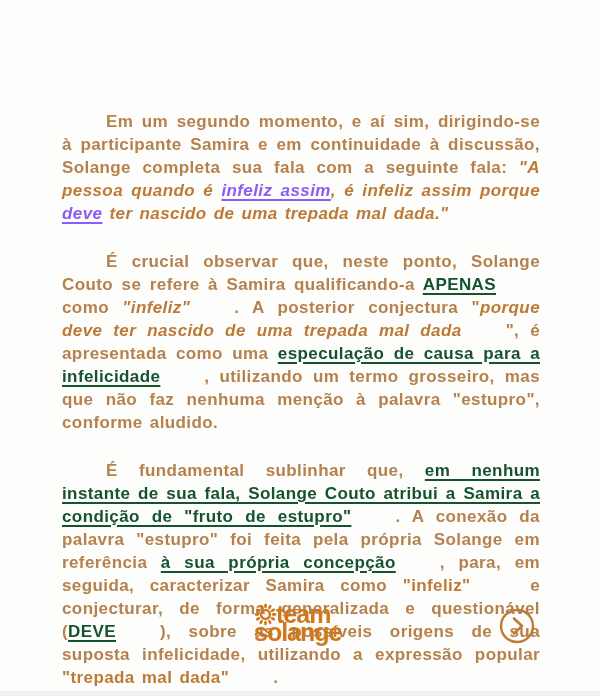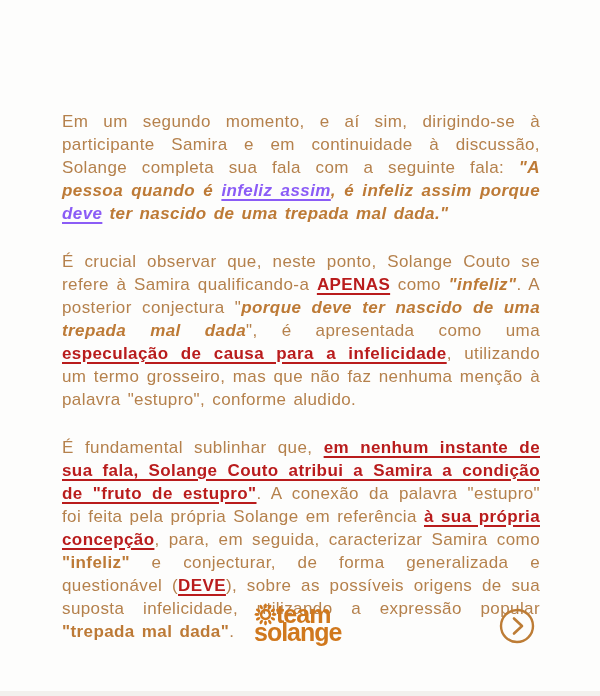--- a/index.html
+++ b/index.html
@@ -22,25 +22,25 @@
     color: #b5814c;
     font-size: 17px;
     line-height: 23px;
     letter-spacing: 0.4px;
     word-spacing: 2px;
     text-align: justify;
   }
   .para { margin-bottom: 25px; }
   .para:last-child { margin-bottom: 0; }
 
-  .run-r  { font-weight: normal; }
+  .run-r  { font-weight: bold; margin-left: 44px; }
   .run-b  { font-weight: bold; color: #bd7a36; }
   .run-bi { font-weight: bold; font-style: italic; color: #bd7a36; }
   .run-bu {
-    font-weight: bold; color: #b91c1c;
+    font-weight: bold; color: #14532d;
     text-decoration: underline;
     text-decoration-thickness: 1.5px;
     text-underline-offset: 3px;
   }
   .run-biu {
     font-weight: bold; font-style: italic; color: #8b5cf6;
     text-decoration: underline;
     text-decoration-thickness: 1.5px;
     text-underline-offset: 3px;
   }

